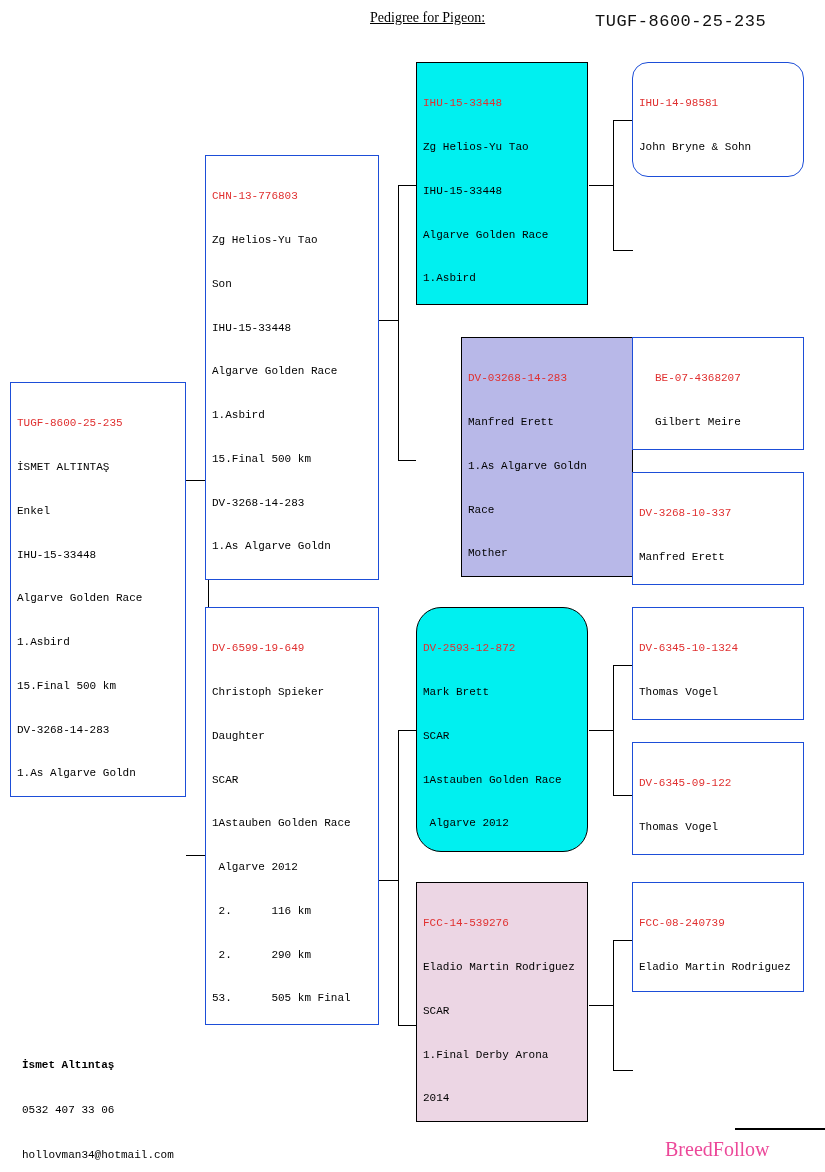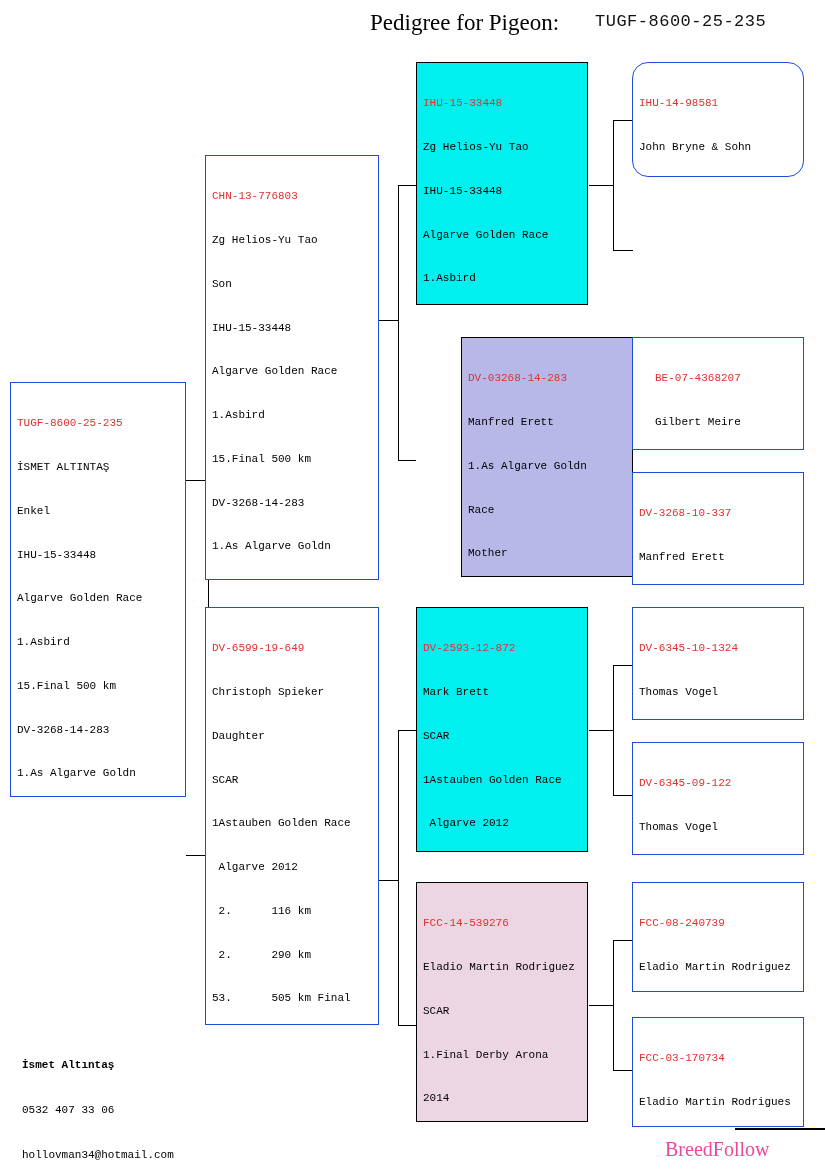--- a/index.html
+++ b/index.html
@@ -9,21 +9,21 @@
     font-family:"Liberation Mono","DejaVu Sans Mono",monospace;
     position:relative;
     overflow:hidden;
   }
   #page-root{position:absolute;left:0;top:0;width:825px;height:1172px;}
 
   
   .title{
     position:absolute;top:10px;left:370px;
     font-family:"Liberation Serif","DejaVu Serif",serif;
-    font-size:23px;color:#000;white-space:nowrap;
+    font-size:14px;color:#000;white-space:nowrap;text-decoration:underline;
   }
   .title-id{
     position:absolute;top:12px;left:595px;
     font-family:"Liberation Mono","DejaVu Sans Mono",monospace;
     font-size:17px;letter-spacing:.5px;color:#111;white-space:nowrap;
   }
 
   
   .box{
     position:absolute;
@@ -200,21 +200,21 @@
     <span class="ref">DV-03268-14-283</span>
     <span class="ln">Manfred Erett</span>
     <span class="ln">1.As Algarve Goldn</span>
     <span class="ln">Race</span>
     <span class="ln">Mother</span>
     
     
     
   </div>
 
-  <div class="box cyan" style="left:416px;top:607px;width:172px;height:245px;">
+  <div class="box cyan" style="left:416px;top:607px;width:172px;height:245px;border-radius:25px;">
     <span class="ref">DV-2593-12-872</span>
     <span class="ln">Mark Brett</span>
     <span class="ln">SCAR</span>
     <span class="ln">1Astauben Golden Race</span>
     <span class="ln"> Algarve 2012</span>
     
     
     
     
     
@@ -287,27 +287,20 @@
   </div>
 
   <div class="box plain" style="left:632px;top:882px;width:172px;height:110px;">
     <span class="ref">FCC-08-240739</span>
     <span class="ln">Eladio Martin Rodriguez</span>
     
     
     
   </div>
 
-  <div class="box plain" style="left:632px;top:1017px;width:172px;height:110px;">
-    <span class="ref">FCC-03-170734</span>
-    <span class="ln">Eladio Martin Rodrigues</span>
-    
-    
-    
-  </div>
 
   <div class="footer">
     <span class="owner">İsmet Altıntaş</span>
     <span class="fl">0532 407 33 06</span>
     <span class="fl">hollovman34@hotmail.com</span>
     
   </div>
 
   <div class="topline"></div>
   <div class="brand">BreedFollow</div>

